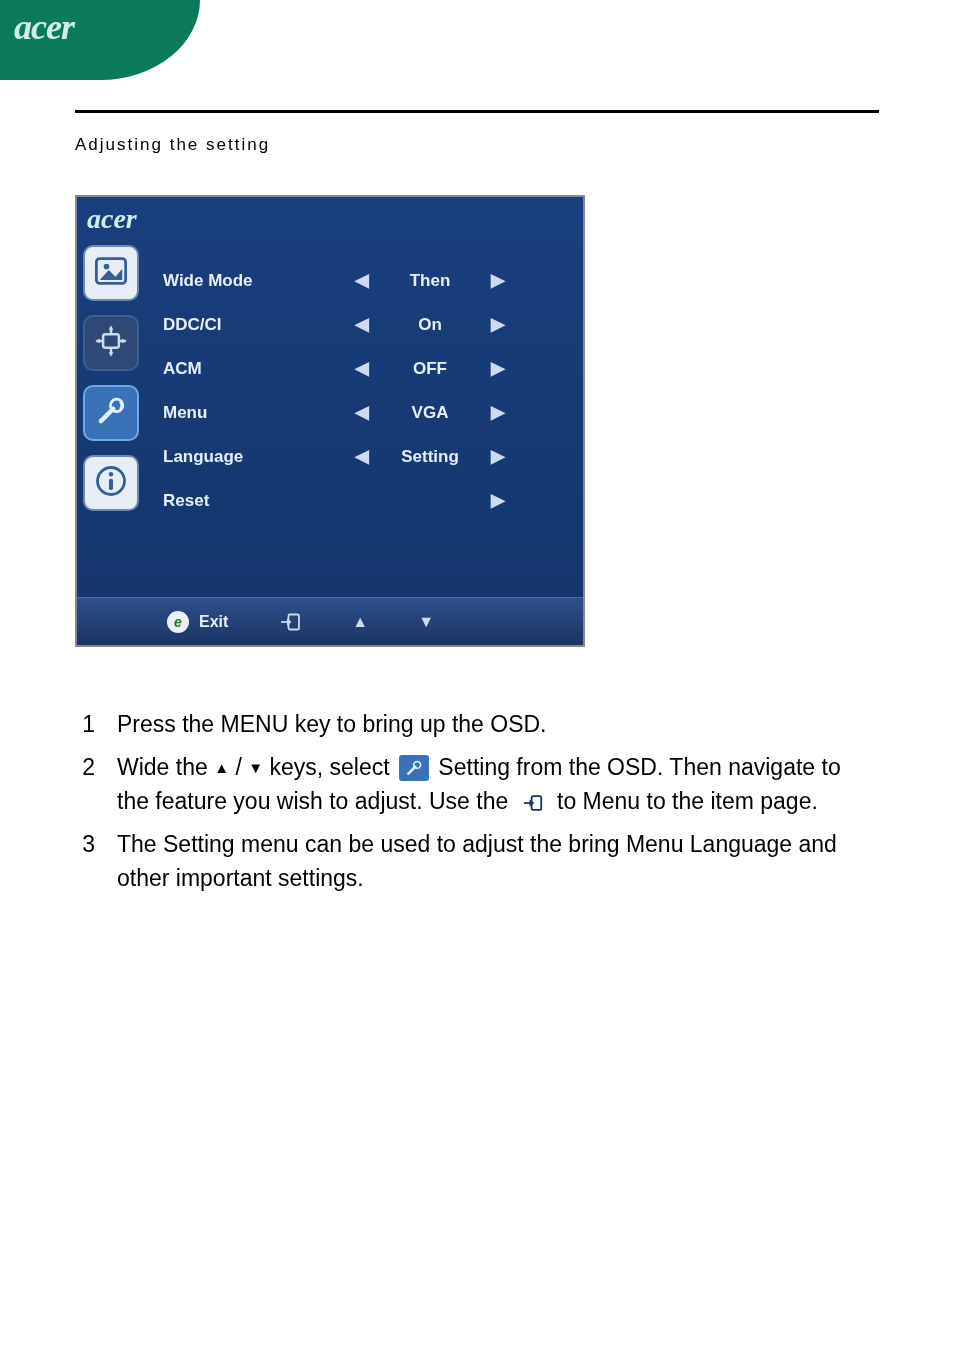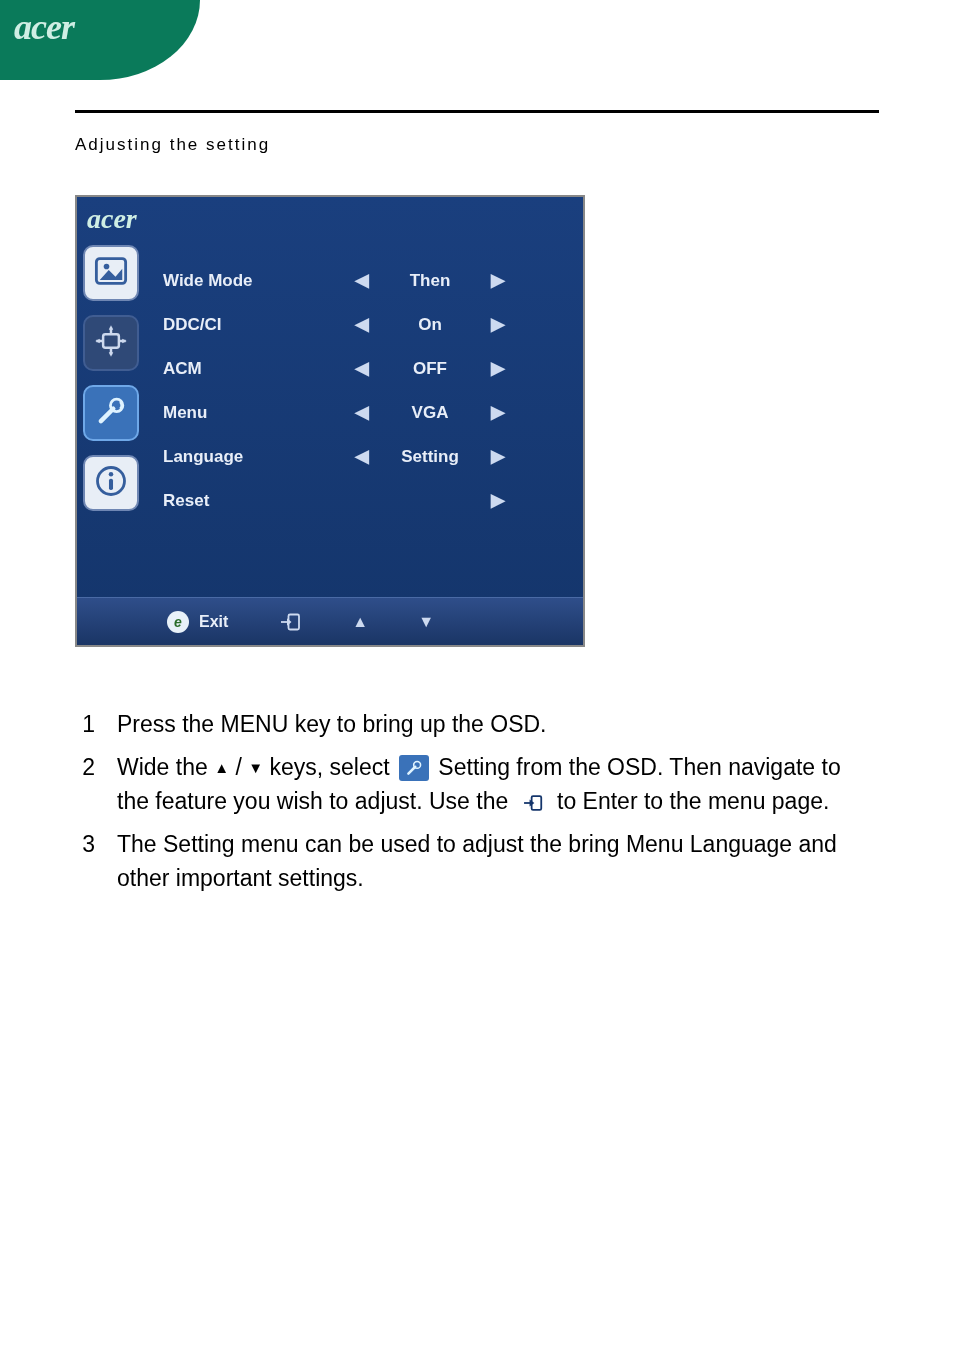--- a/index.html
+++ b/index.html
@@ -303,21 +303,21 @@
               <svg viewBox="0 0 32 32">
                 <path d="M7 25 L18 14" stroke="currentColor" stroke-width="4" stroke-linecap="round"></path>
                 <circle cx="21" cy="11" r="5.5" fill="none" stroke="currentColor" stroke-width="2.5"></circle>
               </svg>
             </span><span> Setting from the OSD. Then navigate to the feature you wish to adjust. Use the </span><span class="enter-inline">
               <svg viewBox="0 0 32 32">
                 <rect x="14" y="6" width="14" height="20" rx="2" fill="none" stroke="#14356b" stroke-width="2.6"></rect>
                 <path d="M3 16 L16 16" stroke="#14356b" stroke-width="2.6"></path>
                 <path d="M11 11 L18 16 L11 21 Z" fill="#14356b"></path>
               </svg>
-            </span><span> to Enter to the menu page.</span>
+            </span><span> to Menu to the item page.</span>
         </span>
       </li>
       <li>
         <span class="num">3</span>
         <span class="txt">The Setting menu can be used to adjust the bring Menu Language and other important settings.</span>
       </li>
     </ol>
   </div>
 </div>
 

